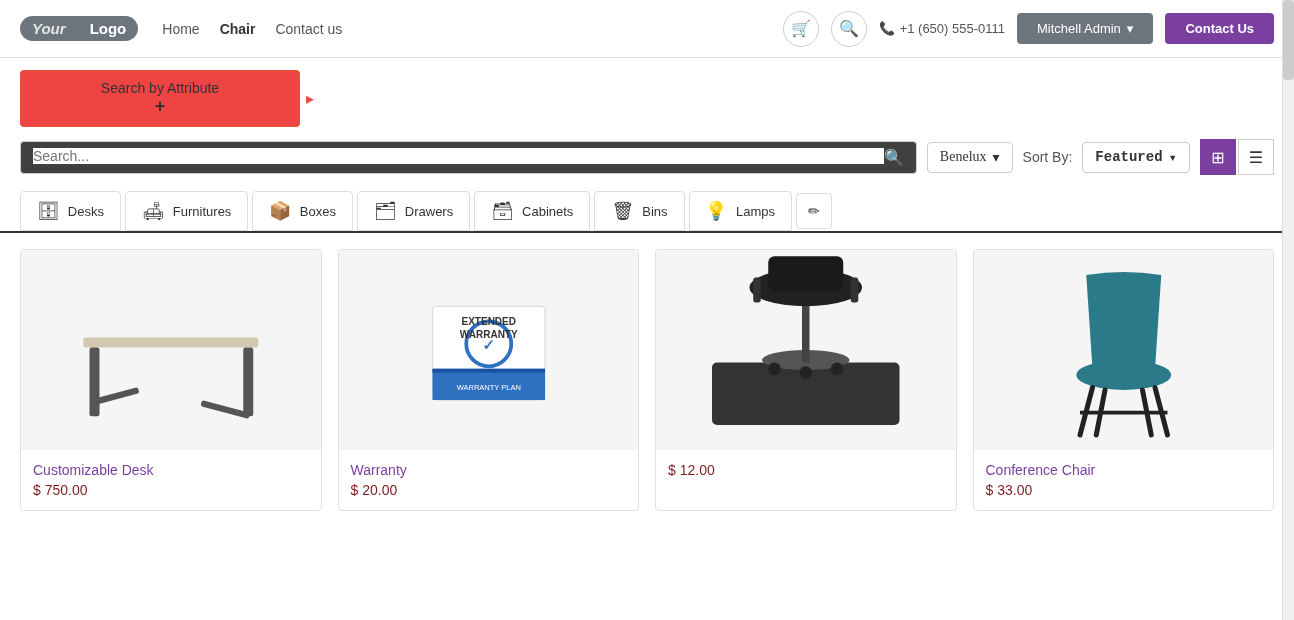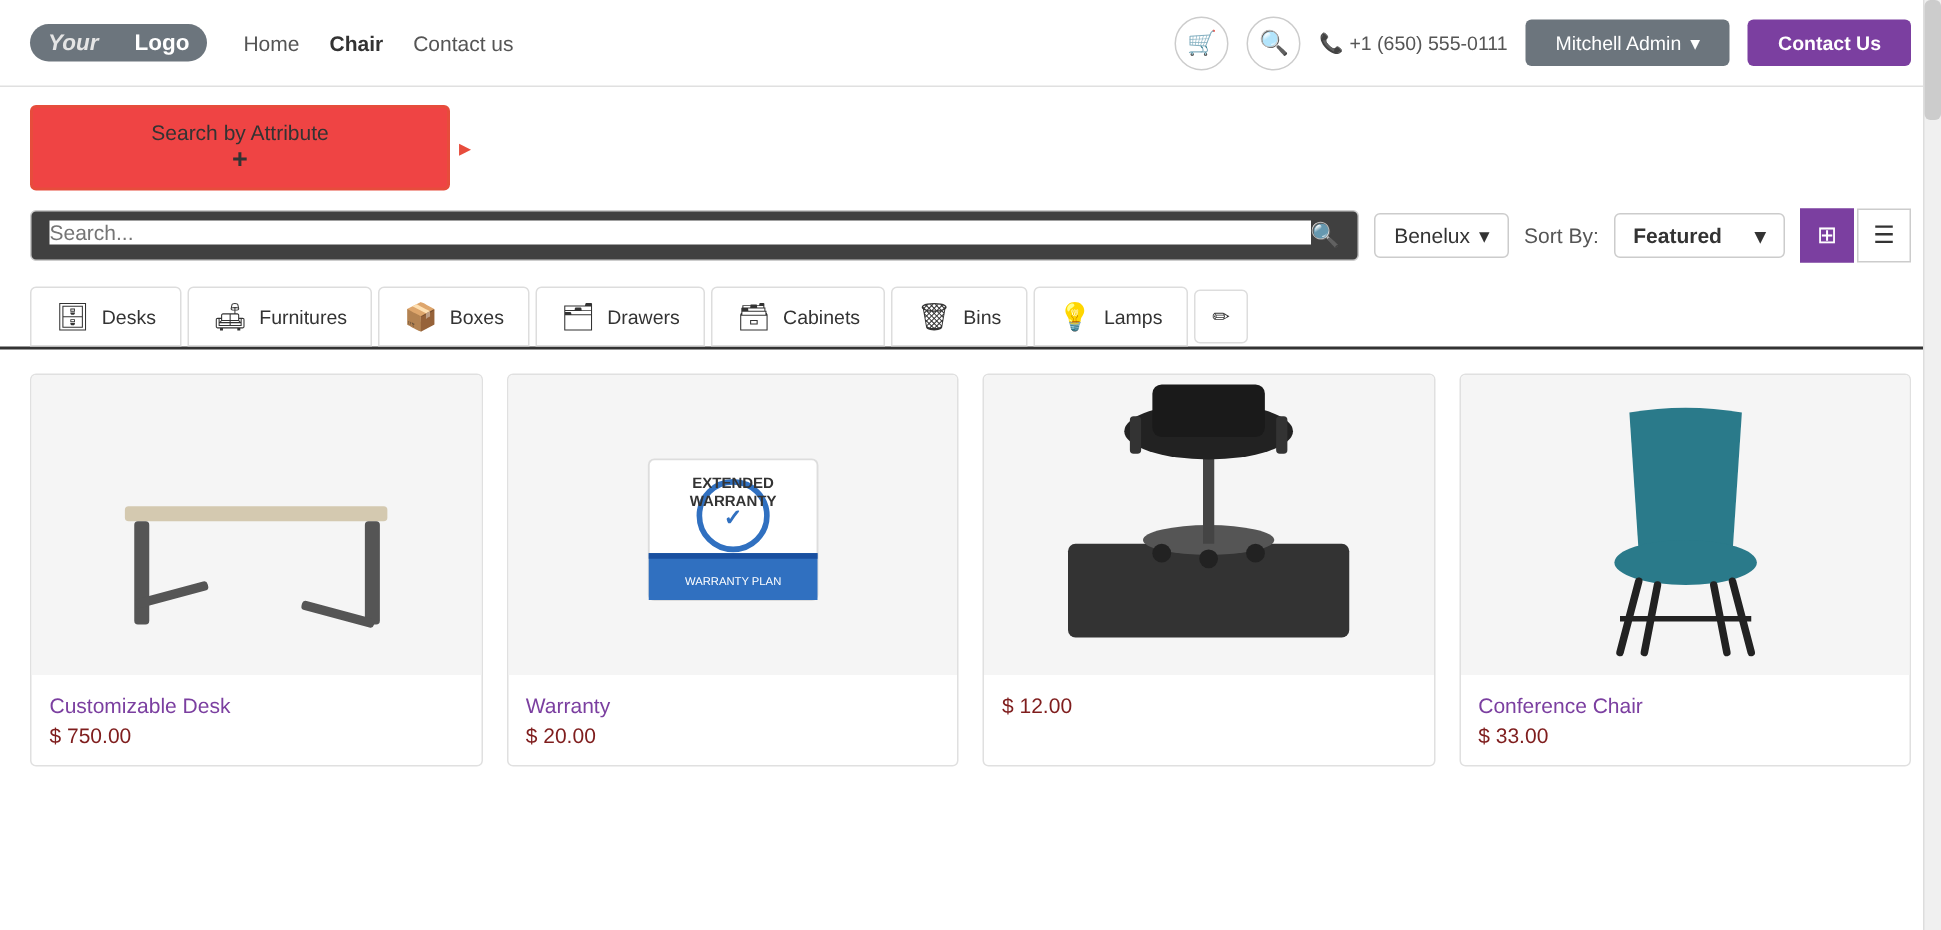--- a/index.html
+++ b/index.html
@@ -72,27 +72,27 @@
       border: 1px solid #ccc; border-radius: 4px;
       padding: 6px 12px; background: #404040;
     }
     .search-box input {
       border: none; outline: none; flex: 1; font-size: 14px; color: #999;
     }
     .search-icon-inline { color: #999; font-size: 16px; cursor: pointer; }
     .region-btn {
       display: flex; align-items: center; gap: 6px;
       border: 1px solid #ccc; border-radius: 4px;
-      padding: 6px 12px; background: #fff; cursor: pointer; font-size: 14px;
+      padding: 6px 12px; background: #fff; cursor: pointer; font-size: 14px; font-family: Liberation Serif, serif;
     }
     .sort-label { font-size: 14px; color: #555; }
     .sort-btn {
-      display: flex; align-items: center; gap: 22px;
+      display: flex; align-items: center; gap: 6px;
       border: 1px solid #ccc; border-radius: 4px;
-      padding: 6px 12px; background: #fff; cursor: pointer; font-size: 14px; font-weight: bold;
+      padding: 6px 12px; background: #fff; cursor: pointer; font-size: 14px; font-weight: bold; font-family: Liberation Mono, monospace;
     }
     .view-btns { display: flex; gap: 2px; }
     .view-btn {
       width: 36px; height: 36px; border: 1px solid #ccc; background: #fff;
       display: flex; align-items: center; justify-content: center;
       cursor: pointer; font-size: 16px;
     }
     .view-btn.active { background: #7b3fa0; color: #fff; border-color: #7b3fa0; }
 
     

